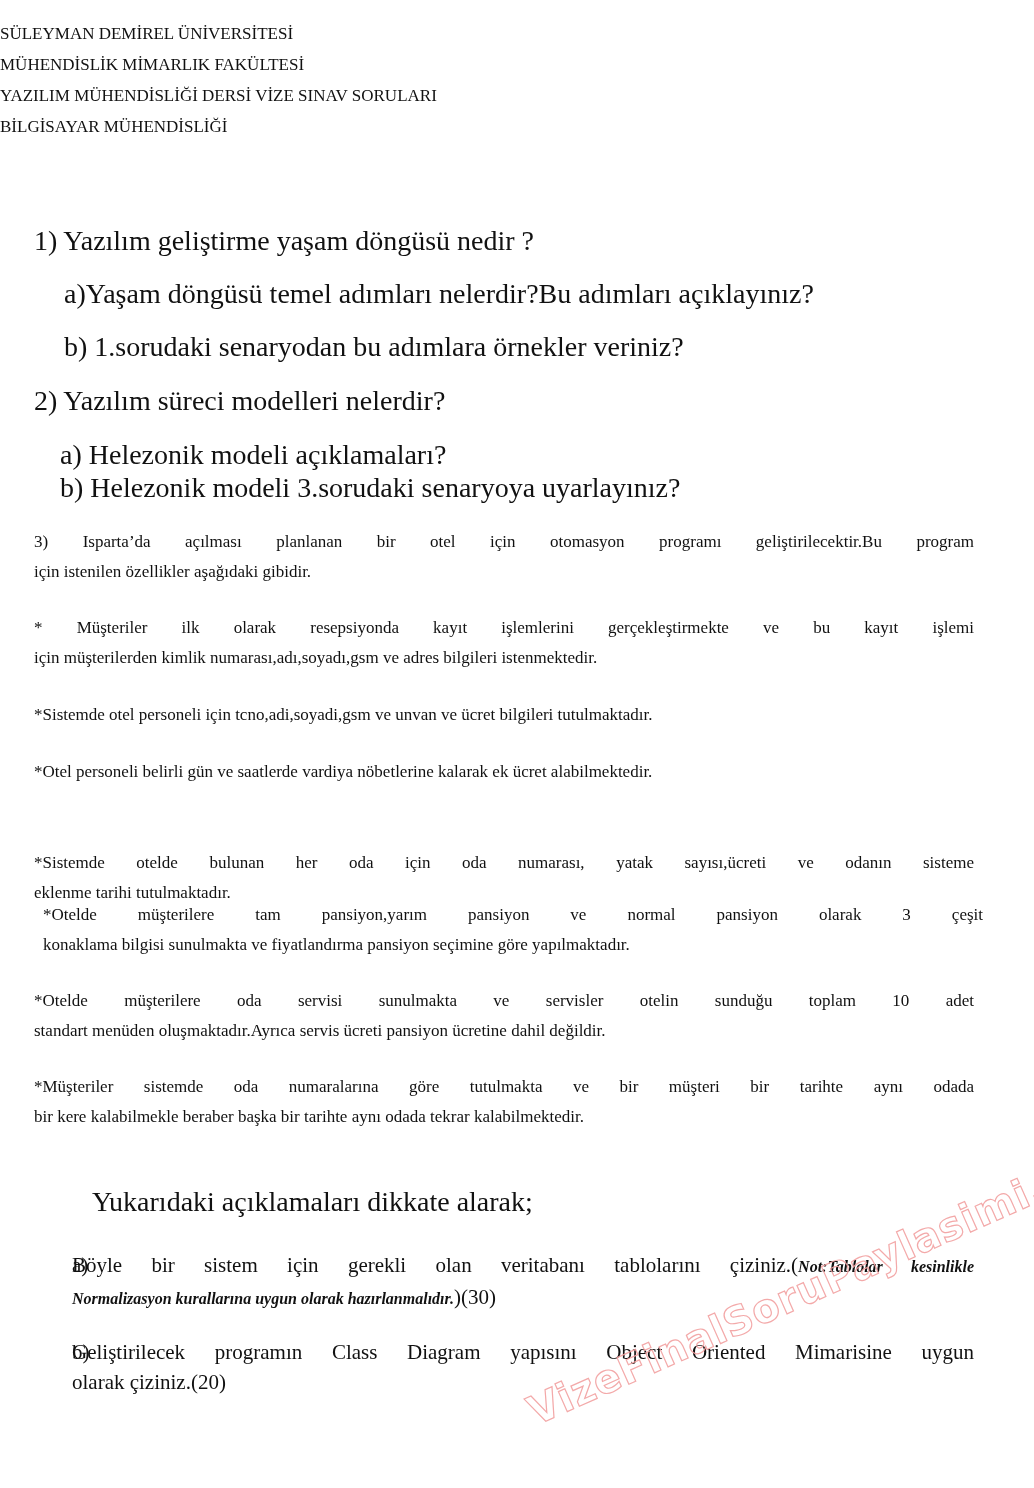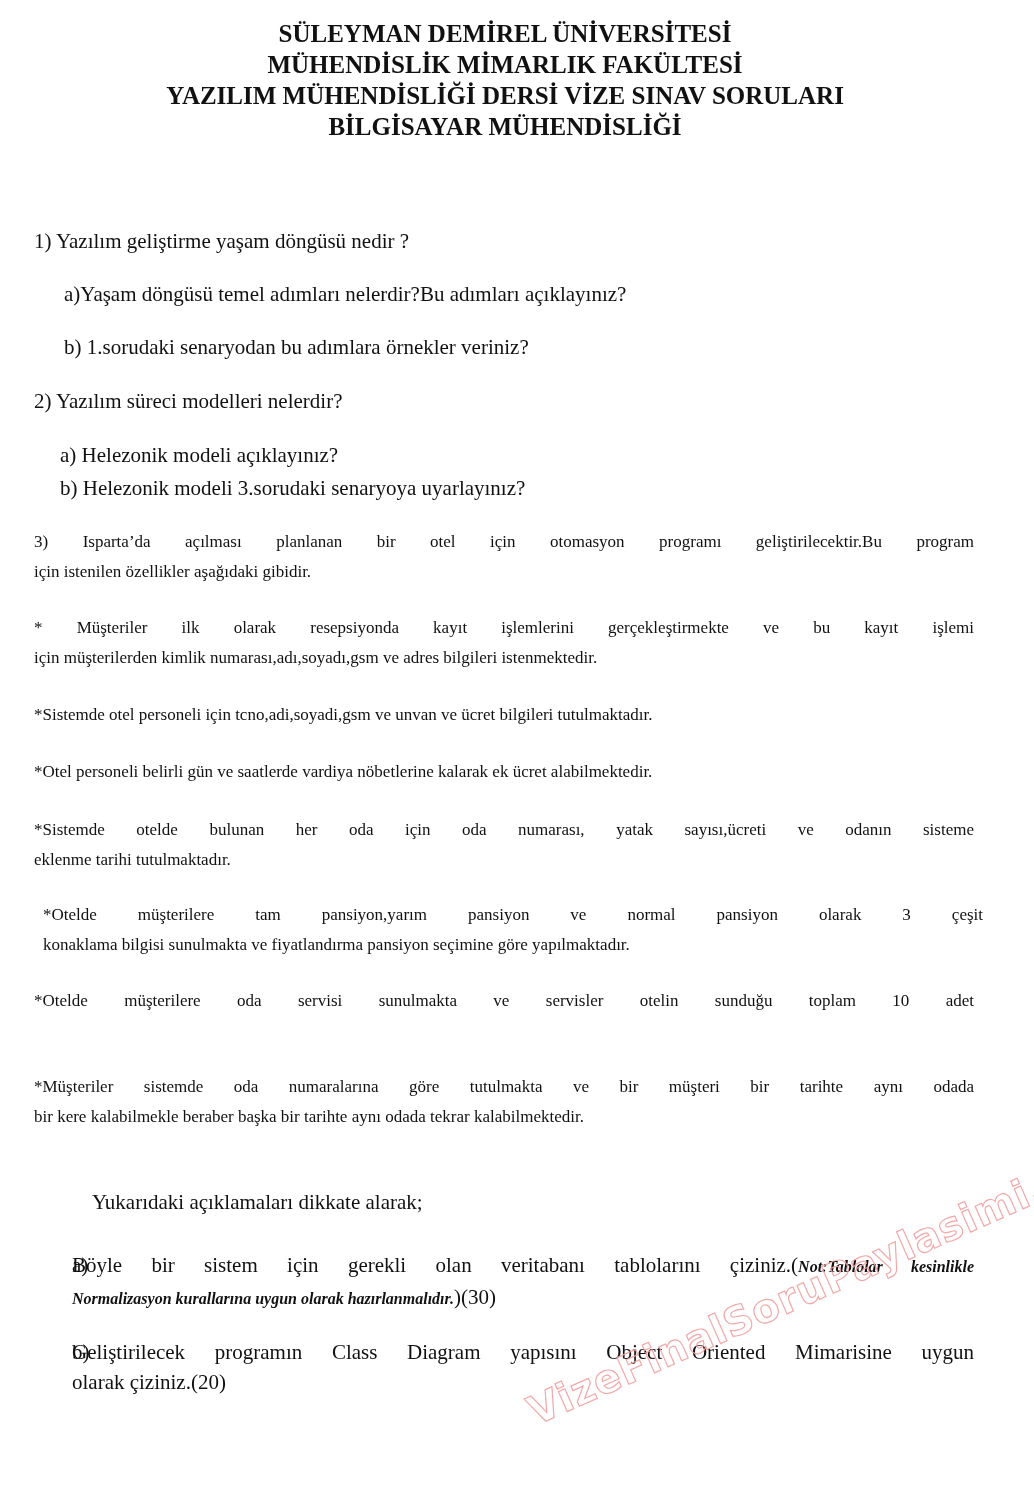--- a/index.html
+++ b/index.html
@@ -3,24 +3,24 @@
 <meta charset="utf-8">
 <style>
   html, body { margin: 0; padding: 0; background: #ffffff; }
   body {
     width: 1034px; height: 1488px; position: relative; overflow: hidden;
     font-family: "Liberation Serif", "DejaVu Serif", serif;
     color: #111111;
   }
   .header {
     position: absolute; top: 18px; left: 0; width: 1010px;
-    text-align: center; font-size: 25px; line-height: 31px; letter-spacing: 0px; font-weight: bold;
+    text-align: left; font-size: 17px; line-height: 31px; letter-spacing: 0px;
   }
   .header div { white-space: nowrap; }
-  .line { position: absolute; font-size: 21px; white-space: nowrap; line-height: 30px; }
+  .line { position: absolute; font-size: 28px; white-space: nowrap; line-height: 30px; }
   .para {
     position: absolute; left: 34px; width: 940px; font-size: 17px; line-height: 30px;
     text-align: justify; text-align-last: left;
   }
   .para.just-full span.l1 { display: block; text-align: justify; text-align-last: justify; }
   .para span.l2 { display: block; }
   .task {
     position: absolute; left: 72px; width: 902px; font-size: 21px; line-height: 30px;
   }
   .task .lbl { position: absolute; left: 0; top: 0; }
@@ -44,53 +44,54 @@
   <div>MÜHENDİSLİK MİMARLIK FAKÜLTESİ</div>
   <div>YAZILIM MÜHENDİSLİĞİ DERSİ VİZE SINAV SORULARI</div>
   <div>BİLGİSAYAR MÜHENDİSLİĞİ</div>
 </div>
 
 <div class="line" style="left:34px; top:226px;">1)  Yazılım geliştirme yaşam döngüsü nedir ?</div>
 <div class="line" style="left:64px; top:279px;">a)Yaşam döngüsü temel adımları nelerdir?Bu adımları açıklayınız?</div>
 <div class="line" style="left:64px; top:332px;">b) 1.sorudaki senaryodan bu adımlara örnekler veriniz?</div>
 
 <div class="line" style="left:34px; top:386px;">2) Yazılım süreci modelleri nelerdir?</div>
-<div class="line" style="left:60px; top:440px;">a) Helezonik modeli açıklayınız?</div>
+<div class="line" style="left:60px; top:440px;">a) Helezonik modeli açıklamaları?</div>
 <div class="line" style="left:60px; top:473px;">b) Helezonik modeli 3.sorudaki senaryoya uyarlayınız?</div>
 
 <div class="para just-full" style="top:527px;">
   <span class="l1">3) Isparta’da açılması planlanan bir otel için otomasyon programı geliştirilecektir.Bu program</span>
   <span class="l2">için istenilen özellikler aşağıdaki gibidir.</span>
 </div>
 
 <div class="para just-full" style="top:613px;">
   <span class="l1">* Müşteriler ilk olarak resepsiyonda kayıt işlemlerini gerçekleştirmekte ve bu kayıt işlemi</span>
   <span class="l2">için müşterilerden kimlik numarası,adı,soyadı,gsm ve adres bilgileri istenmektedir.</span>
 </div>
 
 <div class="para" style="top:700px;">
   <span class="l2">*Sistemde otel personeli için tcno,adi,soyadi,gsm ve unvan ve ücret bilgileri tutulmaktadır.</span>
 </div>
 
 <div class="para" style="top:757px;">
   <span class="l2">*Otel personeli belirli gün ve saatlerde vardiya nöbetlerine kalarak ek ücret alabilmektedir.</span>
 </div>
 
-<div class="para just-full" style="top:815px;">
+<div class="para just-full" style="top:848px;">
   <span class="l1">*Sistemde otelde bulunan her oda için oda numarası, yatak sayısı,ücreti ve odanın sisteme</span>
   <span class="l2">eklenme tarihi tutulmaktadır.</span>
 </div>
 
 <div class="para just-full" style="top:900px;margin-left:9px;">
   <span class="l1">*Otelde müşterilere tam pansiyon,yarım pansiyon ve normal pansiyon olarak 3 çeşit</span>
   <span class="l2">konaklama bilgisi sunulmakta ve fiyatlandırma pansiyon seçimine göre yapılmaktadır.</span>
 </div>
 
 <div class="para just-full" style="top:986px;">
   <span class="l1">*Otelde müşterilere oda servisi sunulmakta ve servisler otelin sunduğu toplam 10 adet</span>
+  <span class="l2">standart menüden oluşmaktadır.Ayrıca servis ücreti pansiyon ücretine dahil değildir.</span>
 </div>
 
 <div class="para just-full" style="top:1072px;">
   <span class="l1">*Müşteriler sistemde oda numaralarına göre tutulmakta ve bir müşteri bir tarihte aynı odada</span>
   <span class="l2">bir kere kalabilmekle beraber başka bir tarihte aynı odada tekrar kalabilmektedir.</span>
 </div>
 
 <div class="line" style="left:47px; top:1187px;margin-left:45px;">Yukarıdaki açıklamaları dikkate alarak;</div>
 
 <div class="task" style="top:1250px;">

